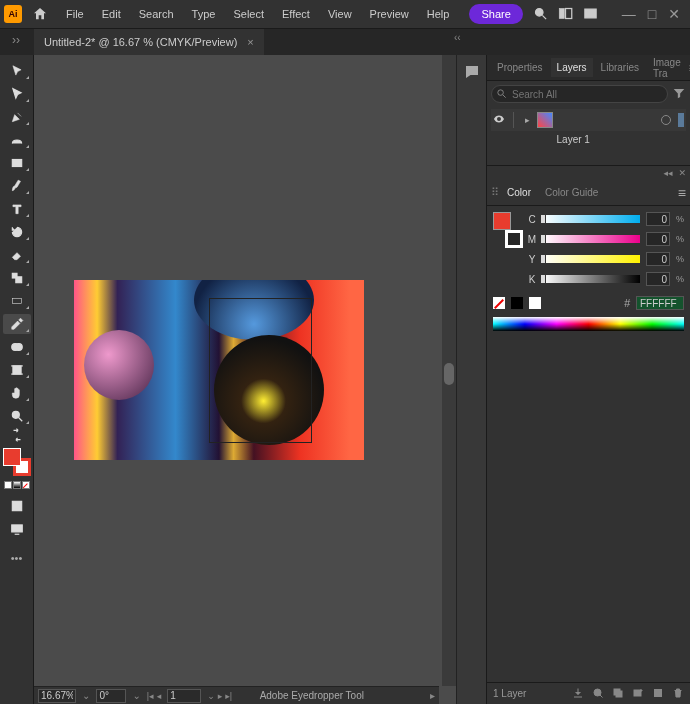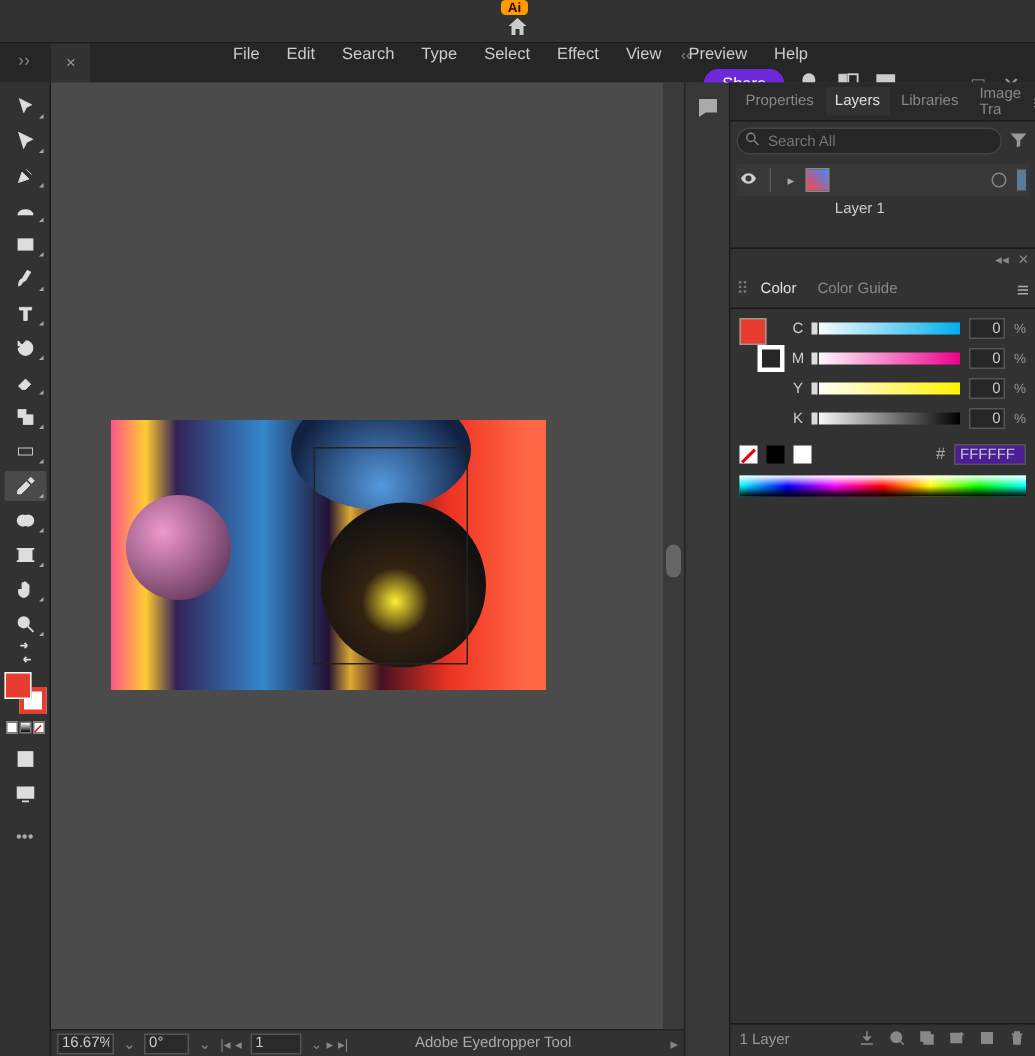--- a/index.html
+++ b/index.html
@@ -1,19 +1,19 @@
 <!DOCTYPE html>
 <html><head>
 <meta charset="utf-8">
 <style>
 * { box-sizing: border-box; margin: 0; padding: 0; font-family: -apple-system, "Segoe UI", Arial, sans-serif; }
 body { width: 690px; height: 704px; background: #323232; color: #ccc; font-size: 11px; overflow: hidden; user-select: none; }
 
 
-.menubar { height: 29px; background: #323232; display: flex; align-items: center; padding: 0 4px; border-bottom: 1px solid #1a1a1a; flex-direction: column; }
+.menubar { height: 29px; background: #323232; display: flex; align-items: center; padding: 0 4px; border-bottom: 1px solid #1a1a1a; }
 .app-badge { width: 18px; height: 18px; background: #ff9a00; border-radius: 3px; display: flex; align-items: center; justify-content: center; font-size: 9px; font-weight: bold; color: #330000; margin-right: 4px; }
 .home-icon { width: 28px; height: 28px; display: flex; align-items: center; justify-content: center; }
 .home-icon svg { width: 16px; height: 16px; fill: #ccc; }
 .menu-items { display: flex; gap: 2px; margin-left: 4px; }
 .menu-item { padding: 4px 8px; cursor: default; }
 .menubar-right { margin-left: auto; display: flex; align-items: center; gap: 10px; }
 .share-btn { background: #6d28d9; color: #fff; padding: 4px 12px; border-radius: 12px; font-size: 11px; }
 .search-icon svg, .workspace-icon svg, .arrange-icon svg { width: 15px; height: 15px; fill: #ccc; stroke: #ccc; }
 .win-controls { display: flex; gap: 12px; margin-left: 8px; padding: 0 6px;}
 .win-controls span { font-size: 14px; color: #999; }
@@ -40,21 +40,21 @@
 
 .canvas-area { flex: 1; background: #4b4b4b; position: relative; }
 .artboard { position: absolute; left: 40px; top: 225px; width: 290px; height: 180px; background: linear-gradient(90deg, #ff5588 0%, #ffcc33 8%, #332255 15%, #3388cc 35%, #221133 50%, #ddaa33 55%, #441122 62%, #ee3322 78%, #ff6644 95%); overflow: hidden; }
 .artboard .sphere1 { position: absolute; left: 10px; top: 50px; width: 70px; height: 70px; border-radius: 50%; background: radial-gradient(circle at 35% 35%, #ee99cc, #442244); }
 .artboard .sphere2 { position: absolute; left: 140px; top: 55px; width: 110px; height: 110px; border-radius: 50%; background: radial-gradient(circle at 45% 60%, #ffee33 0%, #332211 25%, #111 70%); }
 .artboard .sphere2b { position: absolute; left: 120px; top: -20px; width: 120px; height: 80px; border-radius: 50%; background: radial-gradient(circle at 50% 80%, #5599dd, #112244 70%); }
 .artboard .sel-rect { position: absolute; left: 135px; top: 18px; width: 103px; height: 145px; border: 1px solid #222; }
 .scroll-v { position: absolute; right: 0; top: 0; width: 14px; height: calc(100% - 18px); background: #3a3a3a; }
 .scroll-v .thumb { position: absolute; left: 2px; width: 10px; top: 308px; height: 22px; background: #666; border-radius: 5px; }
 
-.statusbar { position: absolute; bottom: 0; left: 0; right: 0; height: 18px; background: #323232; display: flex; align-items: center; font-size: 10px; padding: 0 4px; gap: 6px; border-top: 1px solid #222;}
+.statusbar { position: absolute; bottom: 0; left: 0; right: 17px; height: 18px; background: #323232; display: flex; align-items: center; font-size: 10px; padding: 0 4px; gap: 6px; border-top: 1px solid #222;}
 .statusbar input { background: #2a2a2a; border: 1px solid #555; color: #ccc; font-size: 10px; width: 38px; height: 14px; padding: 0 2px; }
 .nav-btns { display: flex; gap: 3px; }
 .nav-btns span { color: #888; font-size: 9px;}
 .status-tool { margin-left: auto; margin-right: 60px; color: #aaa;}
 
 
 .collapse-col { width: 30px; background: #383838; display: flex; flex-direction: column; align-items: center; padding-top: 8px; border-left: 1px solid #222;}
 .collapse-col svg { width: 18px; height: 18px; fill: #aaa; }
 
 
@@ -95,21 +95,21 @@
 .grad-m { background: linear-gradient(90deg, #fff, #ec008c); }
 .grad-y { background: linear-gradient(90deg, #fff, #fff200); }
 .grad-k { background: linear-gradient(90deg, #fff, #000); }
 
 .hex-row { display: flex; align-items: center; padding: 4px 6px; gap: 6px;}
 .hex-row .none-sw { width: 12px; height: 12px; background: #fff; position: relative;}
 .hex-row .none-sw::after { content:''; position: absolute; left: 0; top: 50%; width: 100%; border-top: 2px solid #e00; transform: rotate(-45deg);}
 .hex-row .bw1 { width: 12px; height: 12px; background: #000;}
 .hex-row .bw2 { width: 12px; height: 12px; background: #fff;}
 .hex-row .hash { margin-left: auto; color: #aaa; font-style: italic;}
-.hex-row input { width: 48px; height: 14px; background: #4c1d95; border: 1px solid #555; color: #ccc; font-size: 10px; padding: 0 3px;}
+.hex-row input { width: 48px; height: 14px; background: #14532d; border: 1px solid #555; color: #ccc; font-size: 10px; padding: 0 3px;}
 .spectrum { height: 14px; margin: 3px 6px 6px; background: linear-gradient(90deg, #0ff,#00f,#f0f,#f00,#ff0,#0f0,#0ff); position: relative;}
 .spectrum::before { content:''; position: absolute; inset: 0; background: linear-gradient(0deg, #000, transparent 50%, #fff);}
 
 .layers-footer { margin-top: auto; height: 22px; border-top: 1px solid #1a1a1a; display: flex; align-items: center; padding: 0 6px; gap: 8px; font-size: 10px; color: #999; text-align: right;}
 .layers-footer .icn { margin-left: auto; display: flex; gap: 8px;}
 .layers-footer svg { width: 12px; height: 12px; fill: #888; stroke: #888;}
 
 .collapse-handle { position: absolute; font-size: 10px; color: #888;}
 </style>
 </head>
@@ -157,20 +157,21 @@
       <span>—</span>
       <span>□</span>
       <span>✕</span>
     </div>
   </div>
 </div>
 
 <div class="ctrl-strip">››</div>
 <div class="tabbar">
   <div class="doc-tab">
+    <span>Untitled-2* @ 16.67 % (CMYK/Preview)</span>
     <span class="close">×</span>
   </div>
 </div>
 
 <div class="main">
 
   <div class="toolbar">
     <div class="tool">
         <svg viewBox="0 0 24 24">
           <path d="M5 3l5 16 3-6 6-3z"></path>

